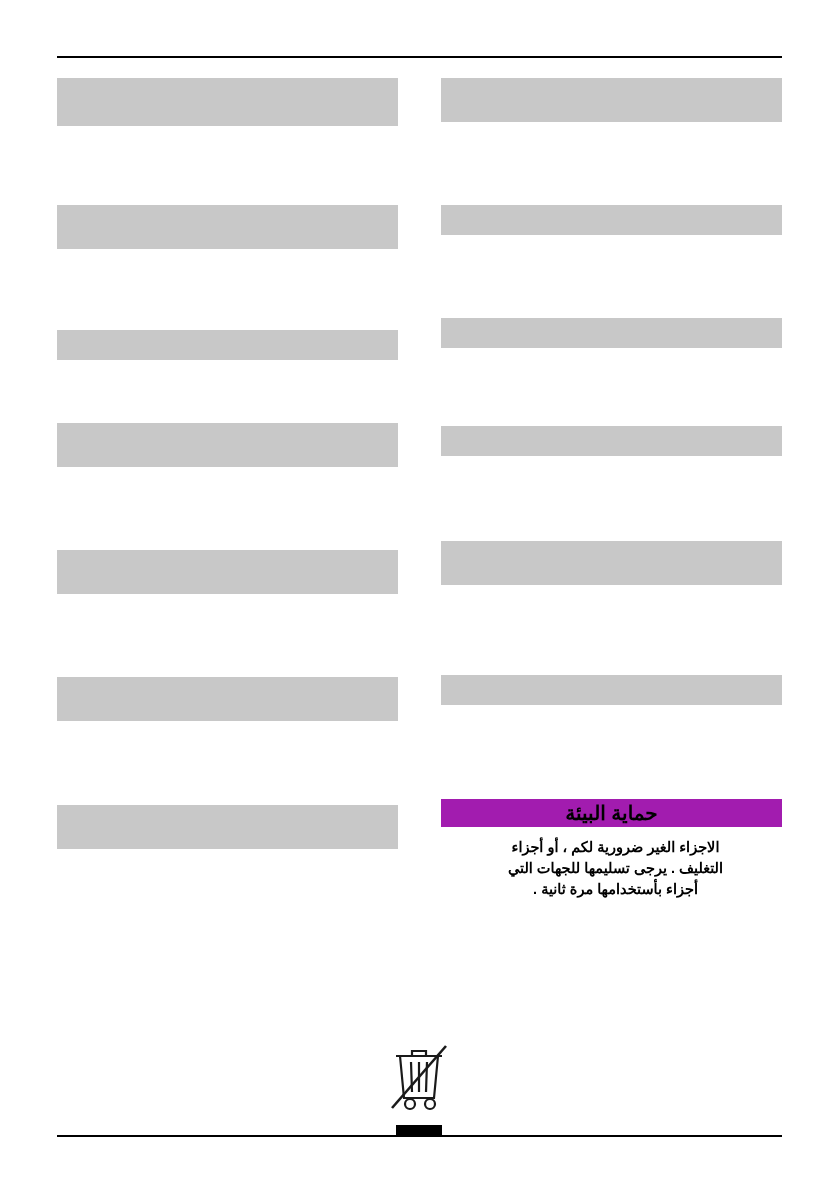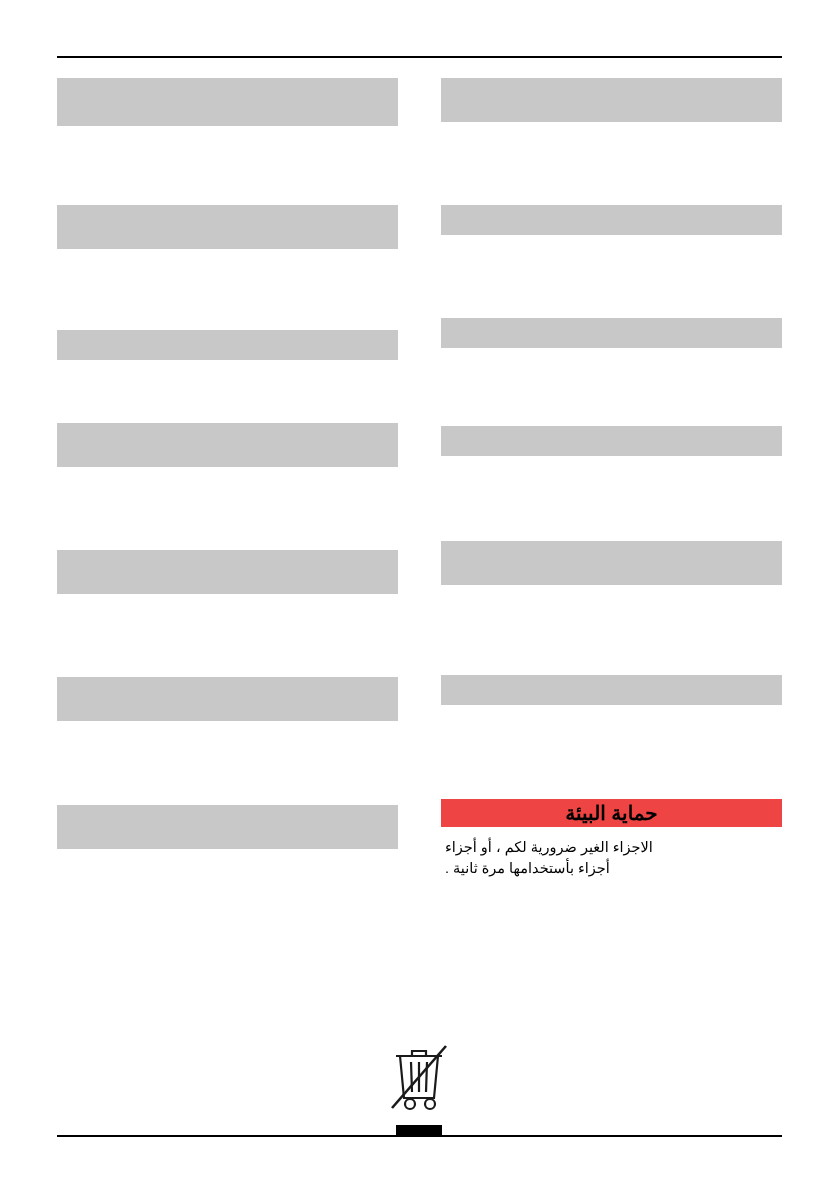--- a/index.html
+++ b/index.html
@@ -62,23 +62,23 @@
     text-align: center;
     color: #000000;
     font-weight: bold;
     font-size: 20px;
     line-height: 28px;
     letter-spacing: 1px;
   }
 
   .body-text {
     direction: rtl;
-    text-align: left;
+    text-align: center;
     color: #000000;
-    font-weight: normal;
+    font-weight: bold;
     font-size: 14.5px;
     line-height: 21px;
     padding-top: 6px;
     padding-left: 4px;
     padding-right: 4px;
   }
 
   .wee-icon {
     position: absolute;
     left: 388px;
@@ -104,23 +104,24 @@
       <div class="block" style="position: absolute; left: 0px; top: 727px; width: 341px; height: 44px; background: rgb(200, 200, 200);"></div>
     </div>
 
   <div class="col col-right" id="right-col" style="position: absolute; height: 900px;">
       <div class="block" style="position: absolute; left: 0px; top: 0px; width: 341px; height: 44px; background: rgb(200, 200, 200);"></div>
       <div class="block" style="position: absolute; left: 0px; top: 127px; width: 341px; height: 30px; background: rgb(200, 200, 200);"></div>
       <div class="block" style="position: absolute; left: 0px; top: 240px; width: 341px; height: 30px; background: rgb(200, 200, 200);"></div>
       <div class="block" style="position: absolute; left: 0px; top: 348px; width: 341px; height: 30px; background: rgb(200, 200, 200);"></div>
       <div class="block" style="position: absolute; left: 0px; top: 463px; width: 341px; height: 44px; background: rgb(200, 200, 200);"></div>
       <div class="block" style="position: absolute; left: 0px; top: 597px; width: 341px; height: 30px; background: rgb(200, 200, 200);"></div>
-      <div class="heading-block" style="position: absolute; left: 0px; top: 721px; width: 341px; height: 28px; background: #ef4444;">حماية البيئة</div>
+      <div class="heading-block" style="position: absolute; left: 0px; top: 721px; width: 341px; height: 28px; background: #a21caf;">حماية البيئة</div>
       <div class="body-text" style="position: absolute; left: 0px; top: 753px; width: 341px;">
         <div>الاجزاء الغير ضرورية لكم ، أو أجزاء</div>
+        <div>التغليف . يرجى تسليمها للجهات التي</div>
         <div>أجزاء بأستخدامها مرة ثانية .</div>
       </div>
     </div>
 
   <svg class="wee-icon" viewBox="0 0 62 78">
     <g fill="none" stroke="#1a1a1a" stroke-width="2.2">
 
       <path d="M8 16 L54 16"></path>
       <path d="M24 16 L24 11 L38 11 L38 16"></path>
 

